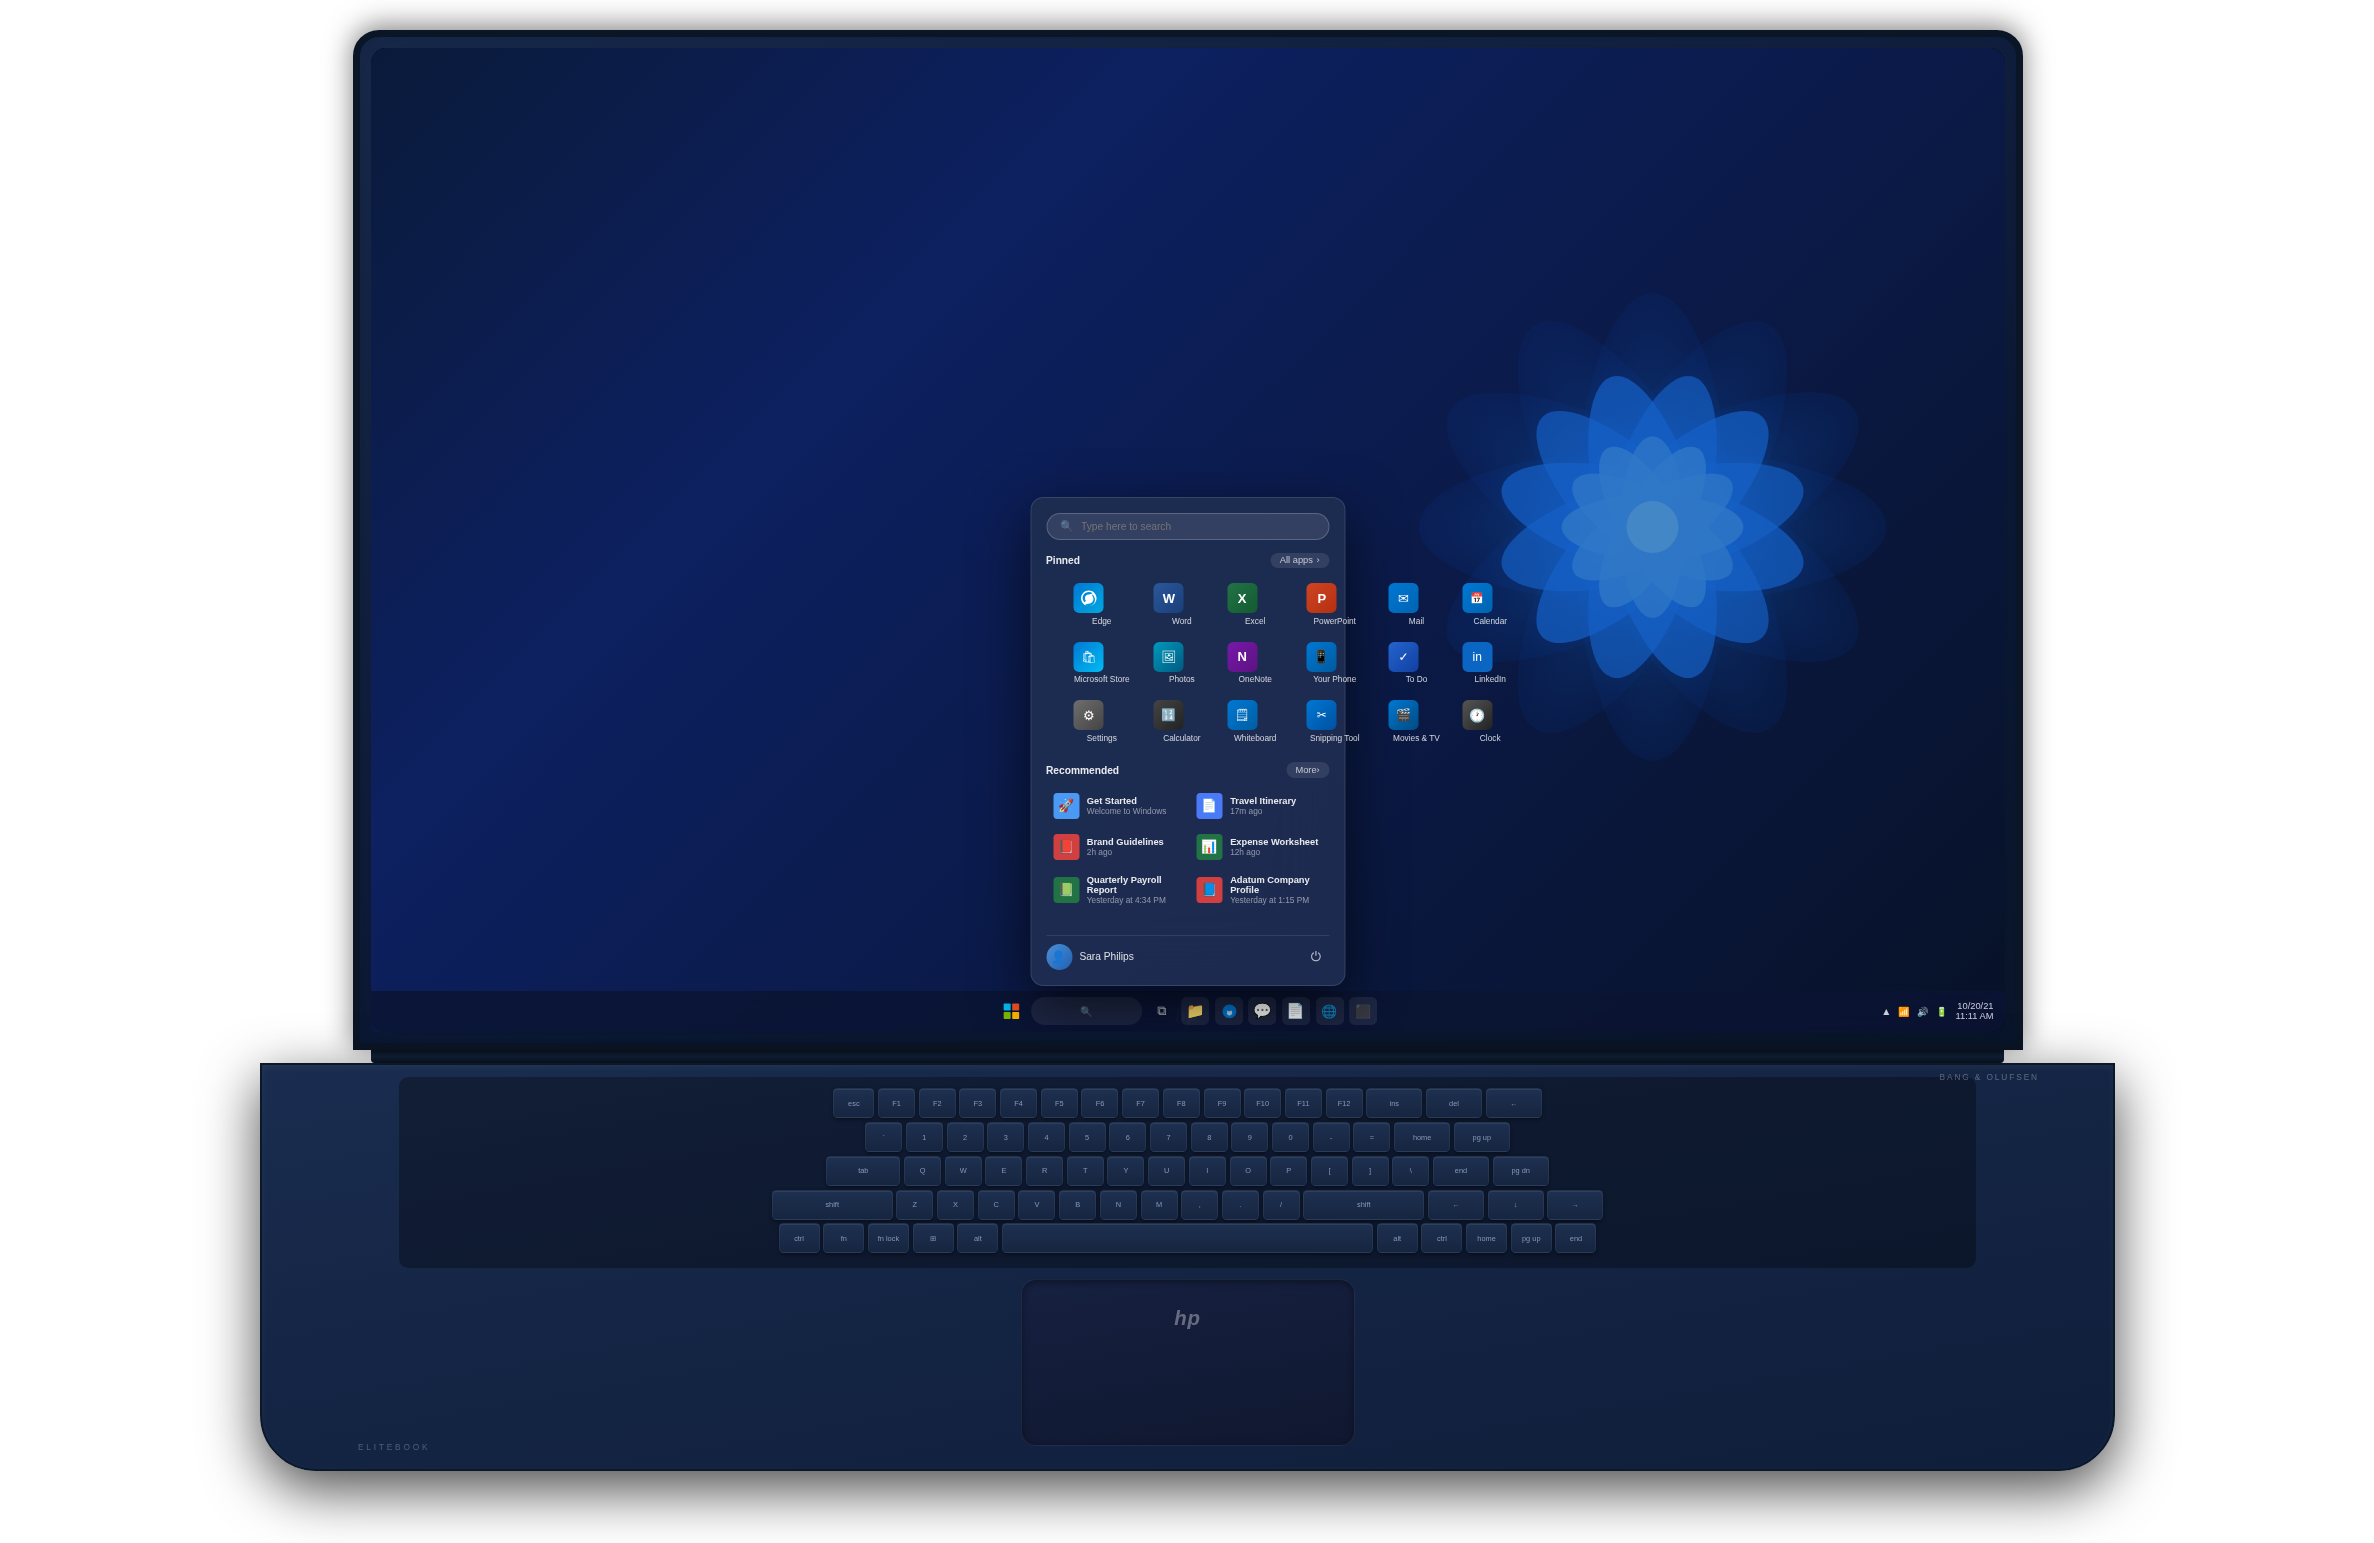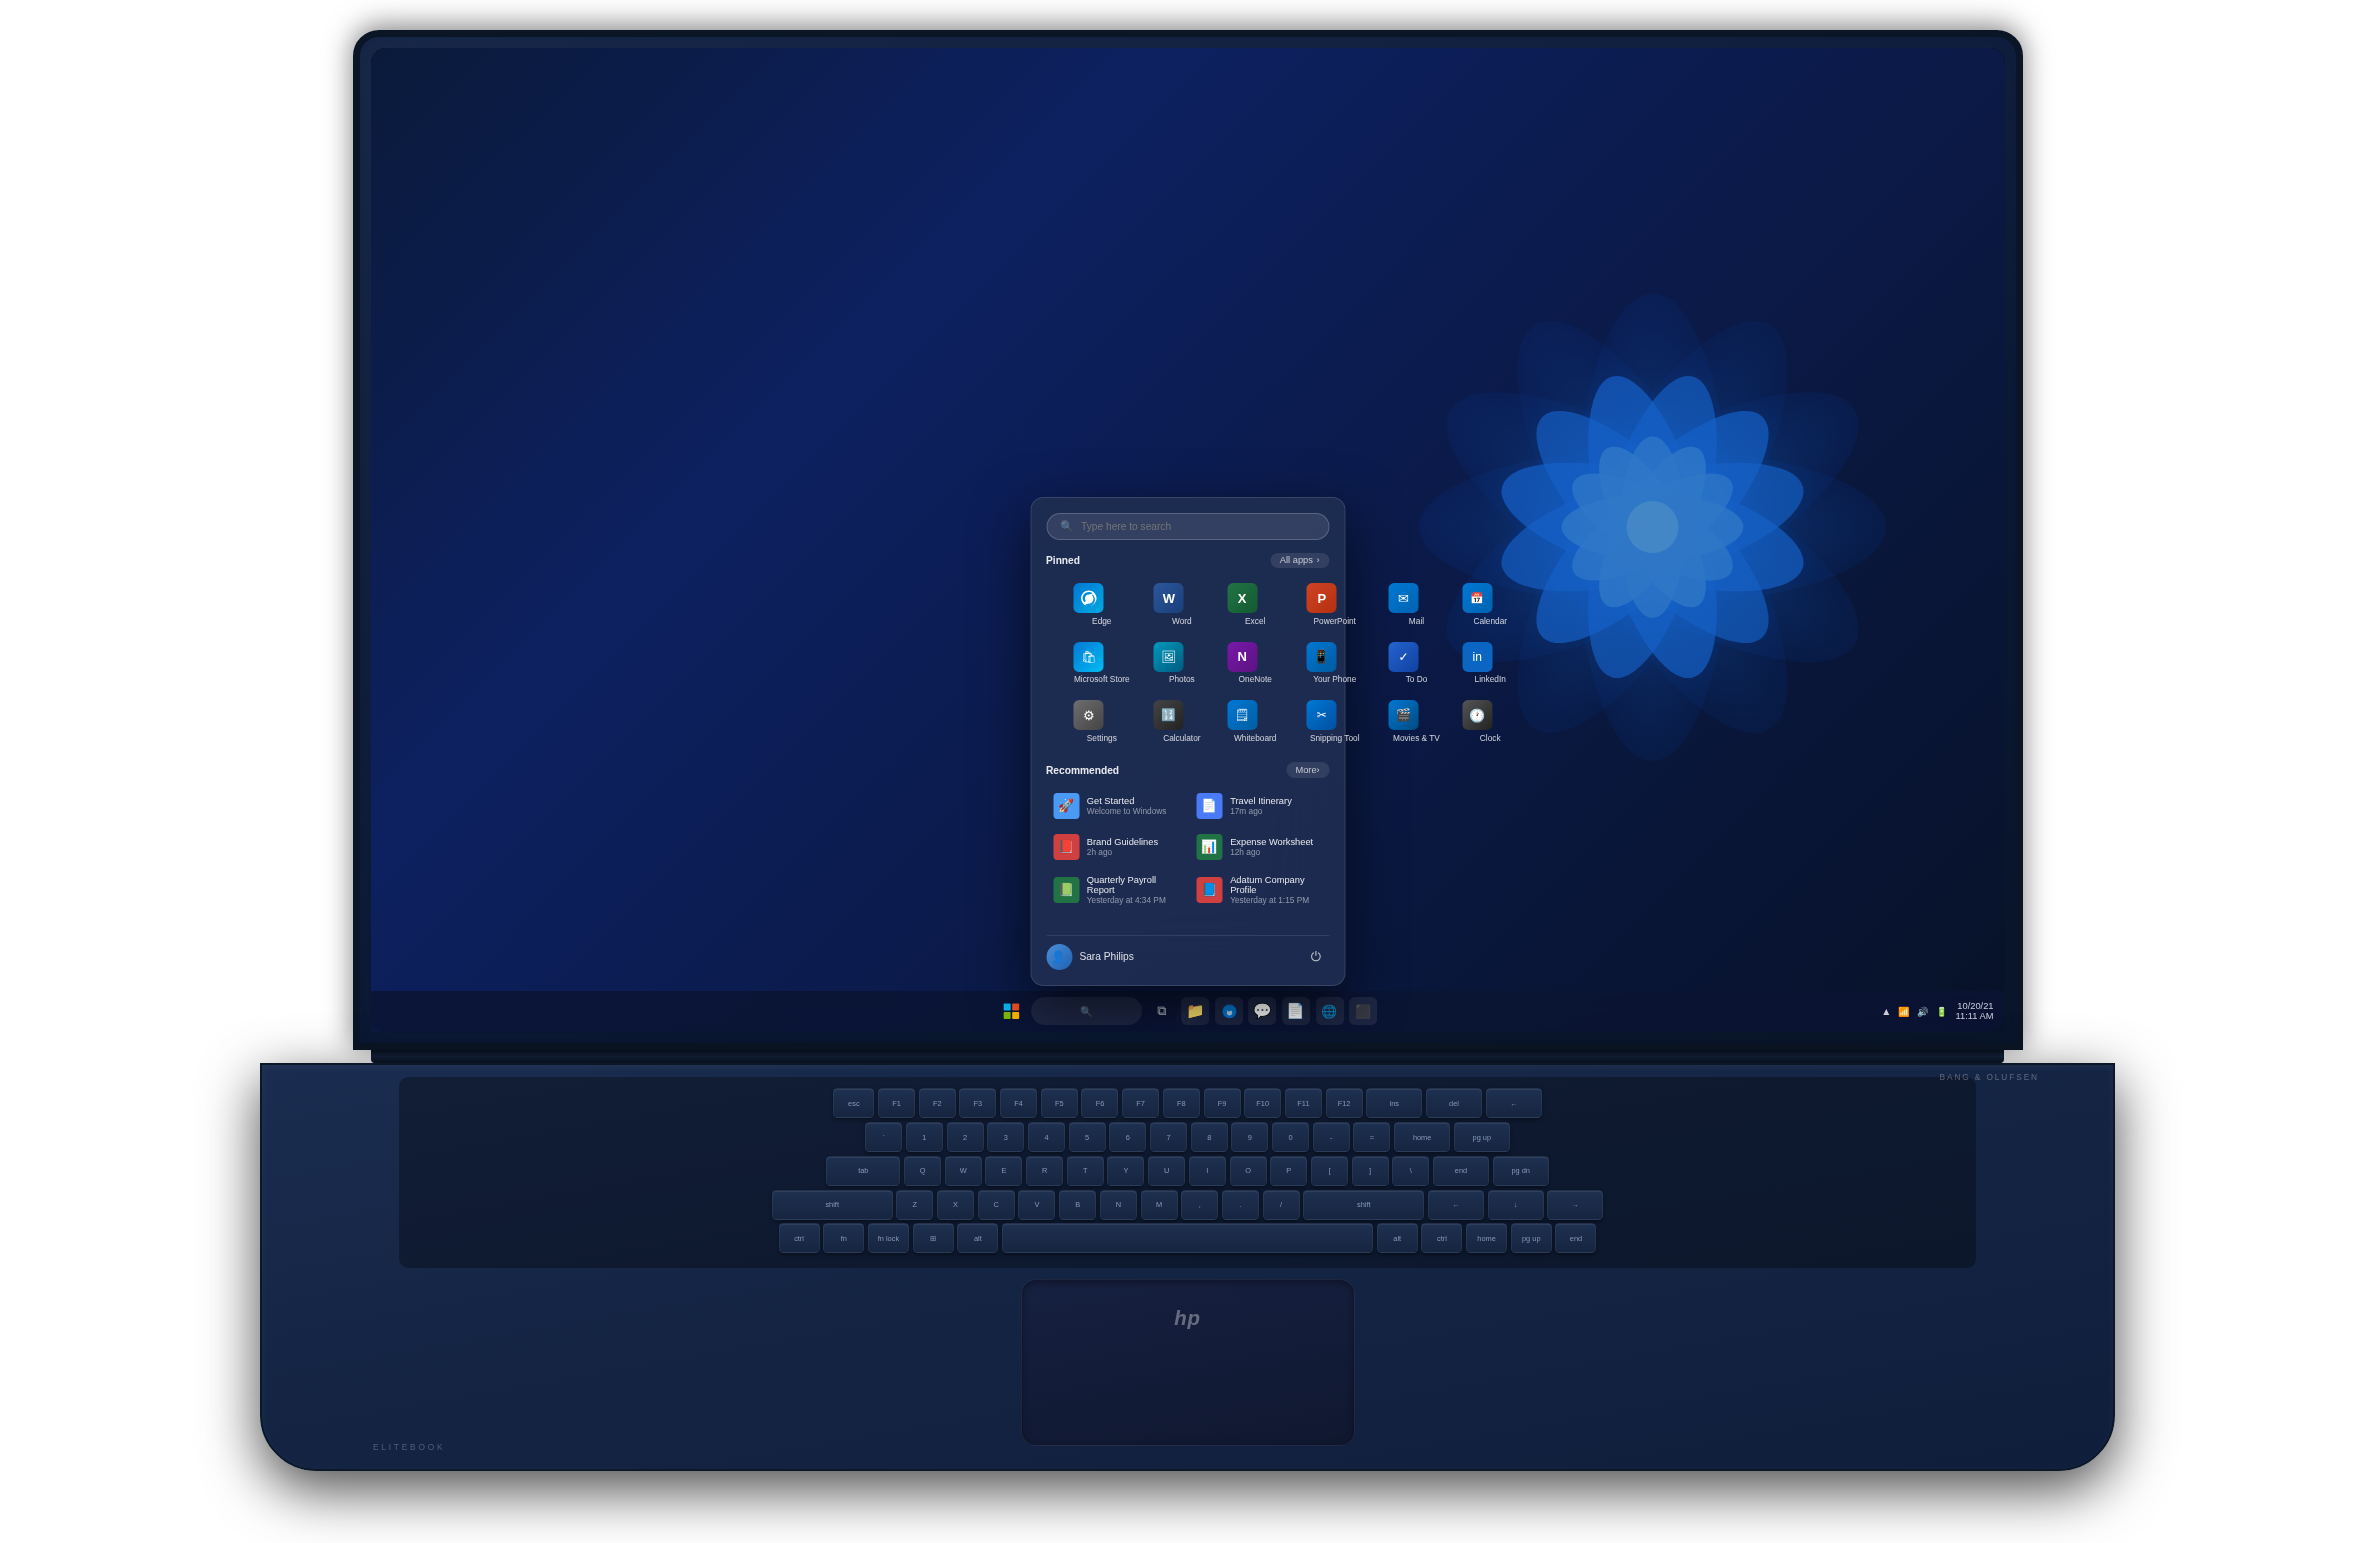--- a/index.html
+++ b/index.html
@@ -223,21 +223,21 @@
       border-radius: 3.7px;
       display: flex;
       align-items: center;
       justify-content: center;
       font-size: 13px;
       flex-shrink: 0;
     }
 
     .rec-text .rec-title {
       font-size: 9.3px;
-      font-weight: 400;
+      font-weight: 700;
       color: rgba(255,255,255,0.9);
     }
 
     .rec-text .rec-sub {
       font-size: 8.3px;
       color: rgba(255,255,255,0.5);
     }
 
     .start-footer {
       display: flex;
@@ -385,21 +385,21 @@
       font-size: 22px;
       font-style: italic;
       font-weight: bold;
       letter-spacing: 0.9px;
     }
 
     
     .elitebook-label {
       position: absolute;
       bottom: 16.7px;
-      left: 111px;
+      left: 96px;
       font-size: 8.3px;
       color: rgba(255,255,255,0.25);
       letter-spacing: 2.8px;
       text-transform: uppercase;
     }
 
     
     .hp-screen-logo {
       position: absolute;
       bottom: 16.7px;

